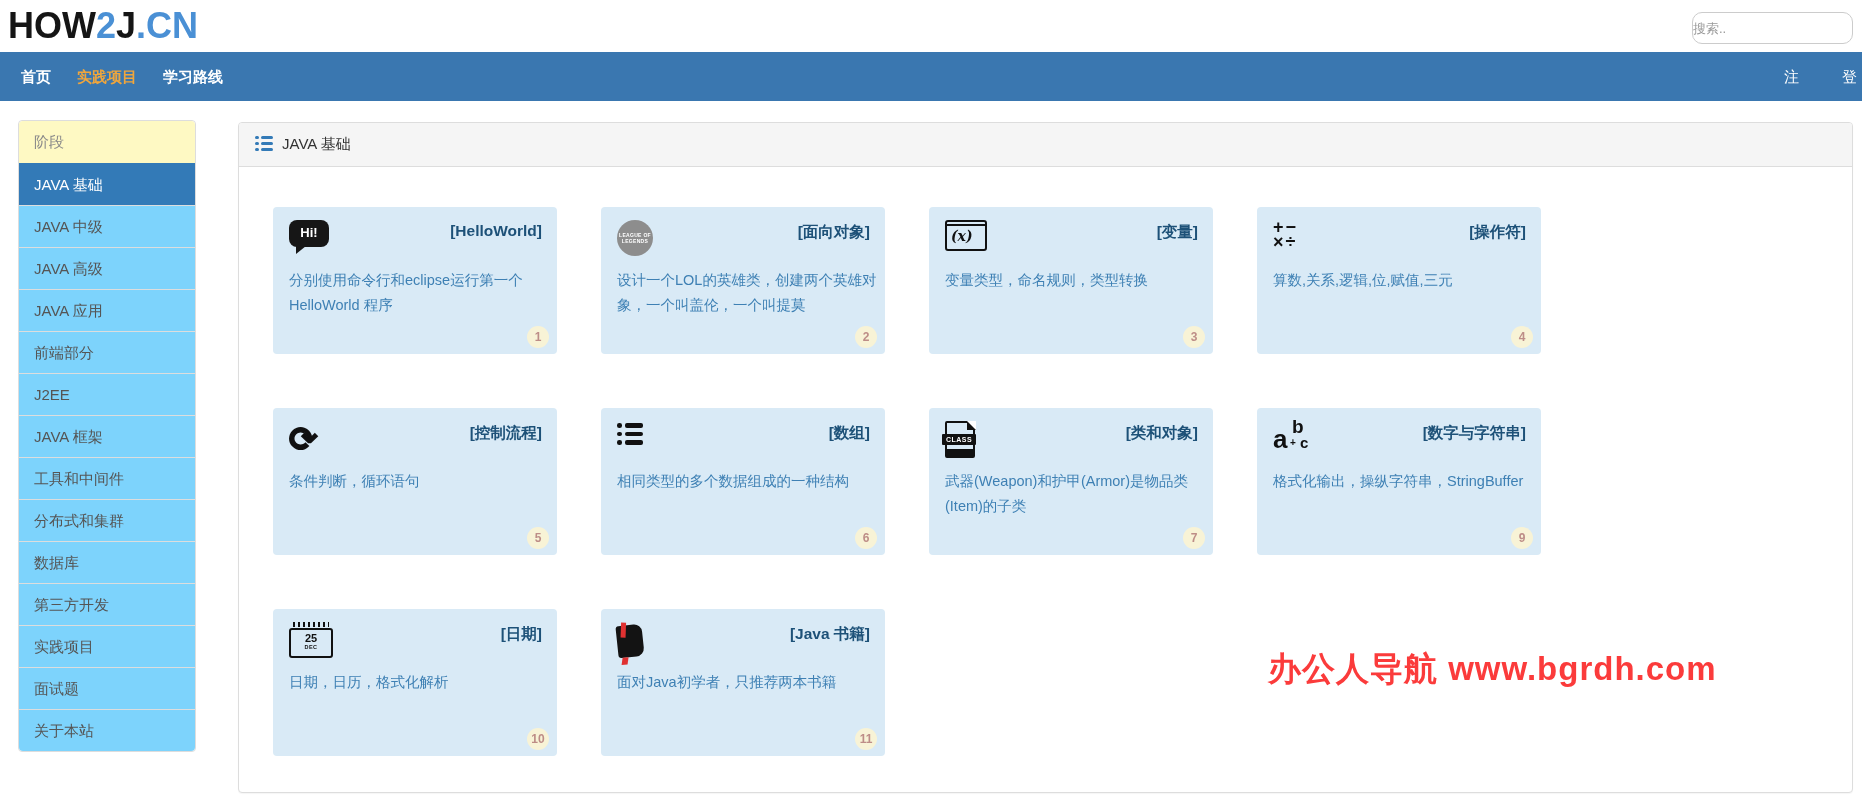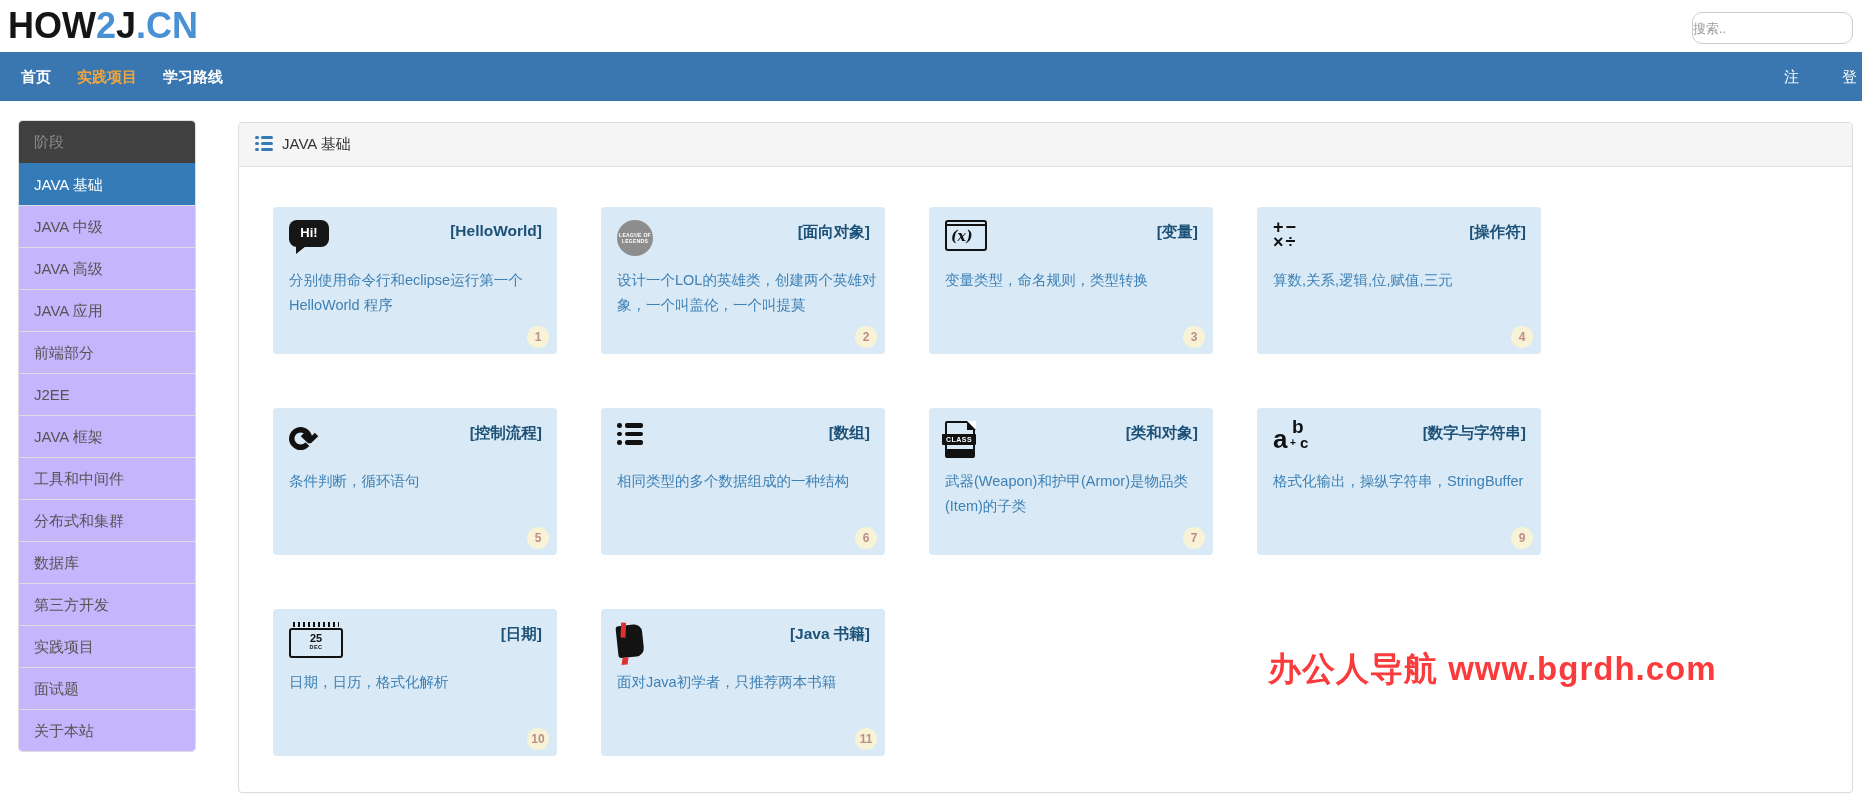--- a/index.html
+++ b/index.html
@@ -23,22 +23,22 @@
   
   .navbar{position:absolute;left:0;top:52px;width:1862px;height:49px;background:var(--blue);}
   .nav-items{position:absolute;left:8px;top:0;display:flex;}
   .nav-item{display:block;padding:0 13px;line-height:49px;font-size:15px;font-weight:bold;color:#fff;cursor:pointer;text-decoration:none;}
   .nav-item.active{color:var(--orange);}
   .nav-right{position:absolute;left:1784px;top:0;display:flex;gap:38px;}
   .nav-right .nav-item{padding:0;font-weight:normal;}
 
   
   .sidebar{position:absolute;left:18px;top:120px;width:178px;border:1px solid #ddd;border-radius:4px;background:#fff;}
-  .sb-header{height:42px;line-height:42px;padding-left:15px;background:#404040;color:#8a8a8a;font-size:15px;border-radius:4px 4px 0 0;}
-  .sb-item{height:42px;line-height:42px;padding-left:15px;border-top:1px solid #ddd;font-size:15px;color:#555;background:#c4b5fd;cursor:pointer;}
+  .sb-header{height:42px;line-height:42px;padding-left:15px;background:#fef9c3;color:#8a8a8a;font-size:15px;border-radius:4px 4px 0 0;}
+  .sb-item{height:42px;line-height:42px;padding-left:15px;border-top:1px solid #ddd;font-size:15px;color:#555;background:#7dd3fc;cursor:pointer;}
   .sb-item:last-child{border-radius:0 0 4px 4px;}
   .sb-item.active{background:var(--accent);border-top-color:var(--accent);color:#fff;}
 
   
   .panel{position:absolute;left:238px;top:122px;width:1615px;height:671px;border:1px solid #ddd;border-radius:4px;background:#fff;box-shadow:0 1px 1px rgba(0,0,0,.04);}
   .panel-header{height:44px;display:flex;align-items:center;gap:9px;padding:0 16px;background:#f5f5f5;border-bottom:1px solid #ddd;border-radius:3px 3px 0 0;font-size:15px;color:#333;}
   .cards{position:absolute;left:34px;top:84px;display:grid;grid-template-columns:repeat(4,284px);column-gap:44px;row-gap:54px;}
 
   .card{position:relative;width:284px;height:147px;background:var(--cardbg);border-radius:4px;cursor:pointer;}
   .card-icon{position:absolute;left:16px;top:13px;height:40px;color:#111;}
@@ -80,21 +80,21 @@
   .ic-class::before{content:'';position:absolute;top:-2.5px;right:-2.5px;width:0;height:0;border-style:solid;border-width:0 9px 9px 0;border-color:#fff #fff #111 transparent;}
   .ic-class::after{content:'';position:absolute;left:0;right:0;bottom:0;height:7px;background:#111;}
   .ic-class span{position:absolute;left:-5px;right:-3px;top:11px;background:#111;color:#fff;font-size:7px;font-weight:bold;text-align:center;padding:2px 0;letter-spacing:.5px;border-radius:1px;}
 
   .ic-abc{position:relative;width:46px;height:38px;color:#111;}
   .ic-abc b{position:absolute;left:0;top:3px;font-size:26px;font-weight:900;}
   .ic-abc em{position:absolute;left:19px;top:-5px;font-size:19px;font-weight:900;font-style:normal;}
   .ic-abc .pl{position:absolute;left:17px;top:16px;font-size:10px;font-weight:bold;}
   .ic-abc .cc{position:absolute;left:27px;top:13px;font-size:15px;font-weight:900;}
 
-  .ic-cal{position:relative;width:54px;height:30px;border:2.5px solid #111;border-radius:3px;margin-top:6px;text-align:center;}
+  .ic-cal{position:relative;width:44px;height:30px;border:2.5px solid #111;border-radius:3px;margin-top:6px;text-align:center;}
   .ic-cal .t{position:absolute;top:-8px;left:2px;right:2px;height:5px;background:repeating-linear-gradient(90deg,#111 0 2px,transparent 2px 5px);}
   .ic-cal b{display:block;font-size:11px;font-weight:900;margin-top:3px;line-height:11px;}
   .ic-cal i{display:block;font-size:5.5px;font-weight:bold;font-style:normal;letter-spacing:.5px;}
 
   .ic-book{position:relative;width:26px;height:32px;background:#131313;border-radius:3px 8px 8px 3px;transform:rotate(-6deg);margin-top:3px;}
   .ic-book::before{content:'';position:absolute;left:5px;top:-3px;width:5px;height:15px;background:#e03131;transform:rotate(8deg);}
   .ic-book::after{content:'';position:absolute;left:3px;bottom:-7px;width:6px;height:7px;background:#e03131;transform:skewX(-14deg);}
 </style>
 </head>
 <body>

